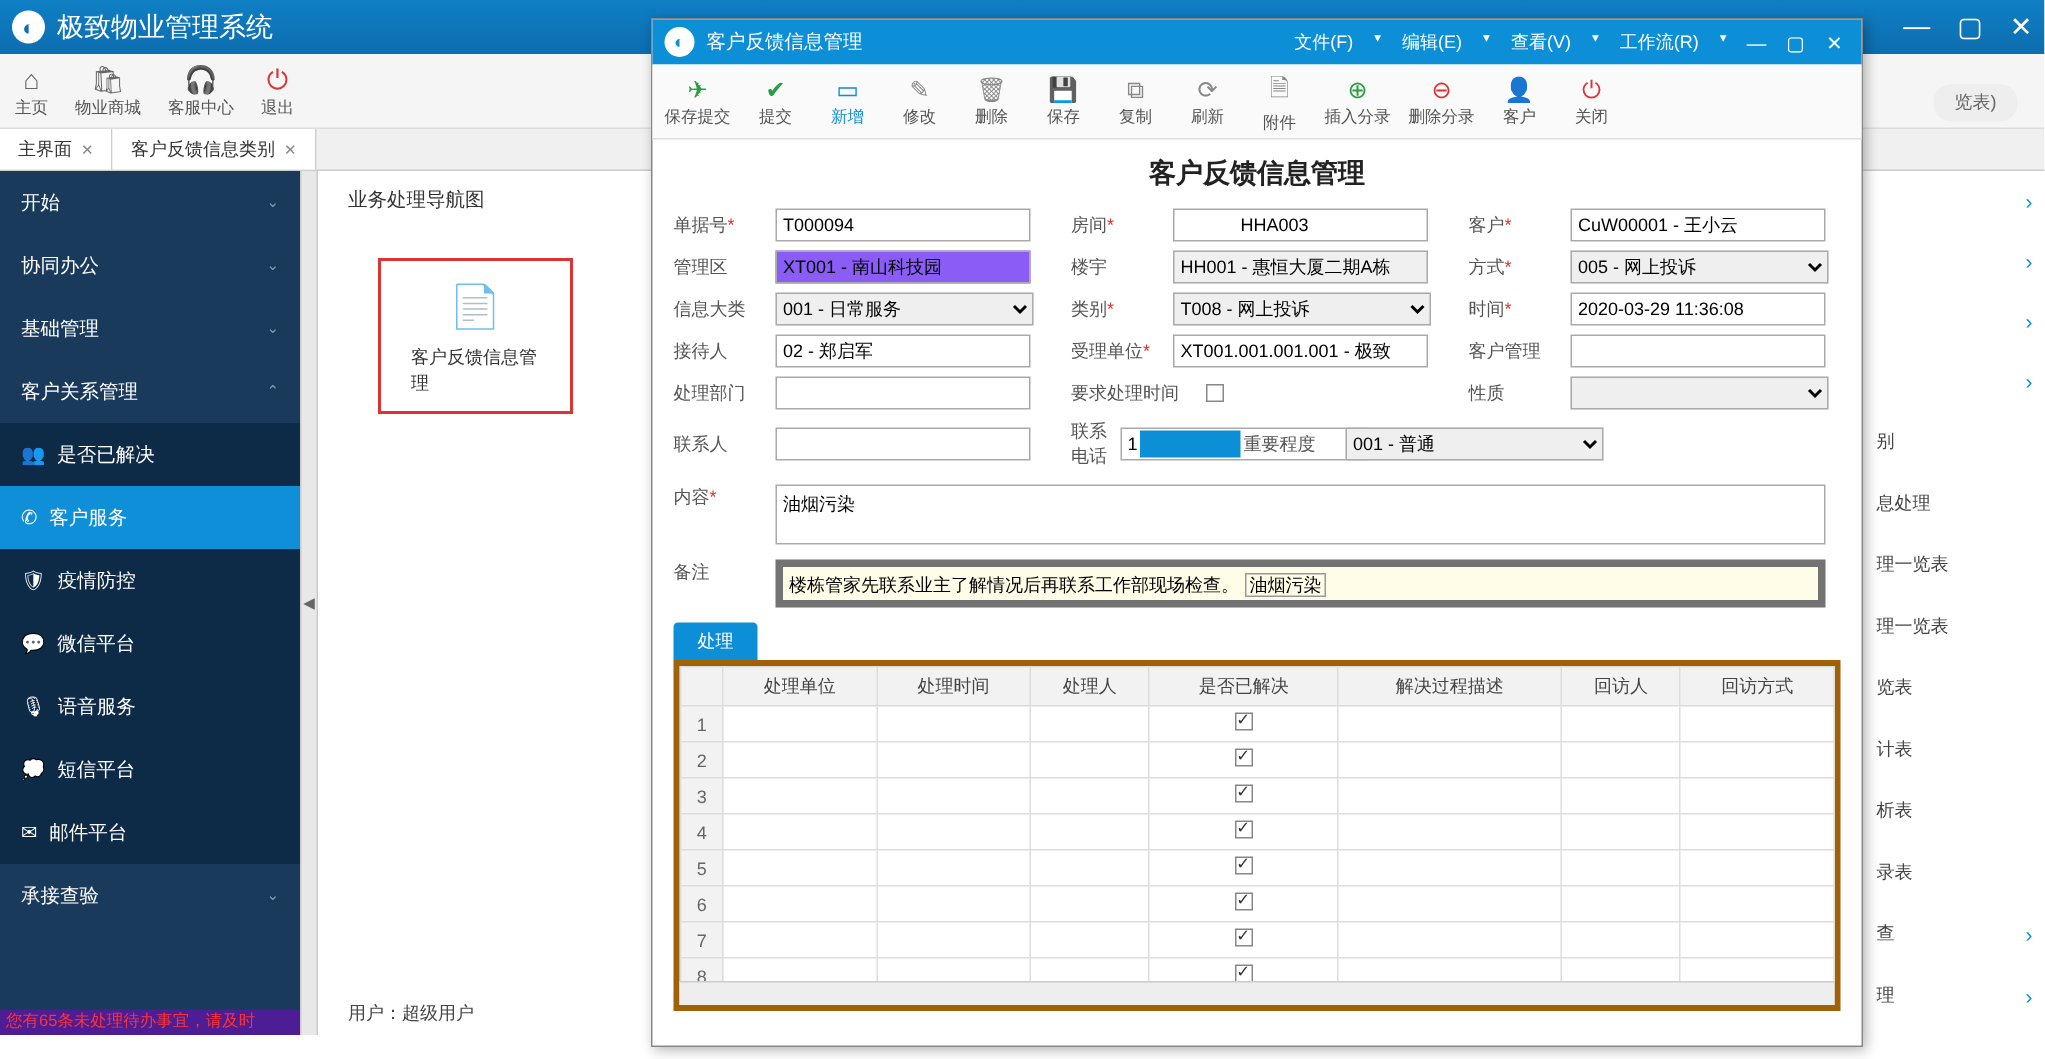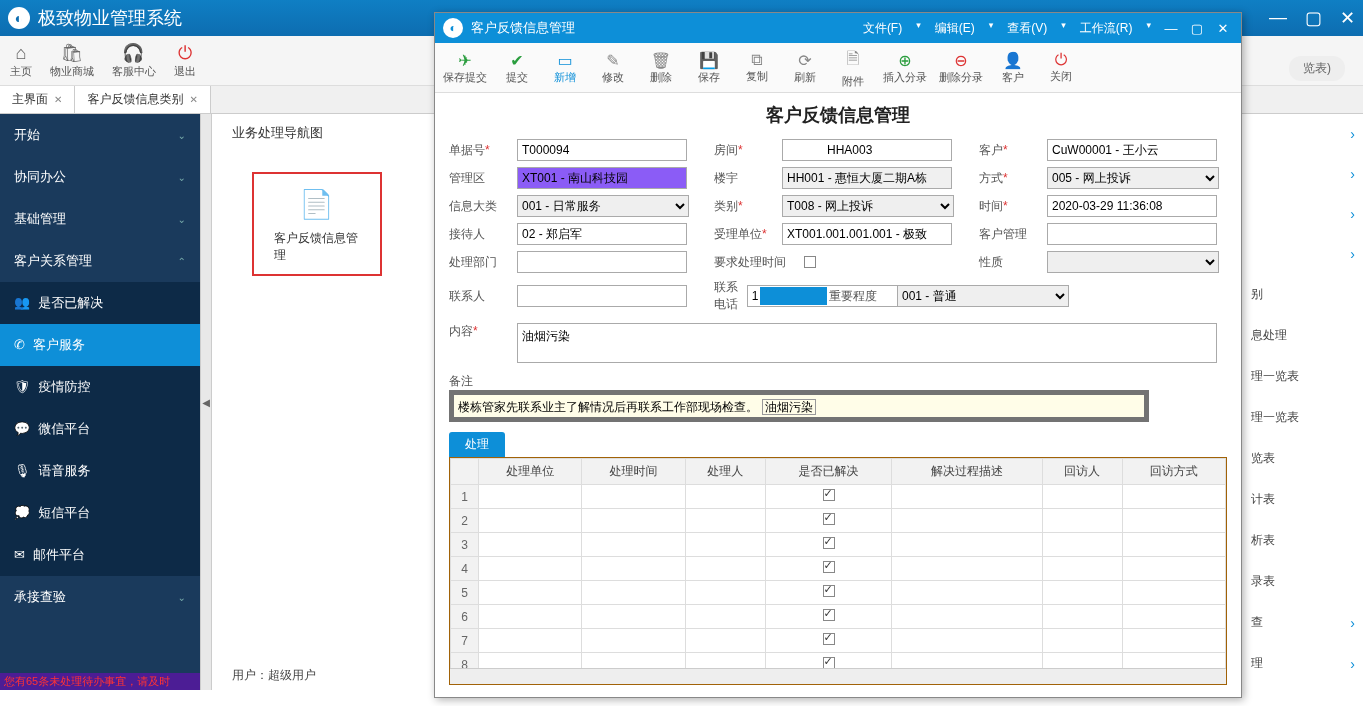--- a/index.html
+++ b/index.html
@@ -70,21 +70,21 @@
 .col1 { width: 265px; }
 .col2 { width: 265px; }
 .col3 { width: 248px; }
 .content-ta { width: 700px; height: 40px; border: 1px solid #aaa; padding: 4px; font-size: 12px; resize: none; }
 .remark-ta { width: 700px; height: 32px; border: 5px solid #737373; background: #fffde8; padding: 4px; font-size: 12px; resize: none; }
 .remark-ta .tag { border: 1px solid #999; padding: 0 2px; margin-left: 4px; }
 
 .subtab { margin-top: 10px; }
 .subtab-hd { display: flex; }
 .subtab-hd .st { background: #0d8fd8; color: #fff; padding: 4px 16px; font-size: 12px; border-radius: 3px 3px 0 0; }
-.grid { border: 1px solid #a16207; font-size: 12px; }
+.grid { border: 4px solid #a16207; font-size: 12px; }
 .grid table { border-collapse: collapse; width: 100%; }
 .grid th, .grid td { border: 1px solid #ddd; padding: 4px 2px; text-align: center; height: 24px; }
 .grid th { background: #f2f2f2; color: #444; font-weight: normal; }
 .grid .rownum { width: 28px; background: #f2f2f2; color: #666; }
 .gridwrap { height: 210px; overflow: auto; position: relative; }
 .hscroll { height: 16px; background: #eee; border-top: 1px solid #ccc; }
 
 
 .rightpanel { position: absolute; right: 0; top: 114px; width: 120px; font-size: 12px; }
 .rightpanel .ritem { padding: 12px 8px; color: #444; display: flex; justify-content: space-between; align-items: center; }
@@ -416,21 +416,21 @@
       <div class="frow col3" style="margin-left:-150px;">
           <span class="flabel">重要程度</span>
           <select class="fsel" style="width:172px"><option>001 - 普通</option></select>
         </div>
 
       <div class="frow" style="width:100%;align-items:flex-start;margin-top:4px;">
           <span class="flabel"><span>内容</span><span class="r">*</span></span>
           <textarea class="content-ta" style="">油烟污染</textarea>
         </div>
 
-      <div class="frow" style="width:100%;align-items:flex-start;margin-top:4px;flex-direction:column;">
+      <div class="frow" style="width:100%;align-items:flex-start;margin-top:4px;">
           <span class="flabel">备注</span>
         <div class="remark-ta"><span>楼栋管家先联系业主了解情况后再联系工作部现场检查。</span><span class="tag">油烟污染</span></div>
       </div>
     </div>
 
     <div class="subtab">
       <div class="subtab-hd">
           <div class="st">处理</div>
         </div>
       <div class="grid">

